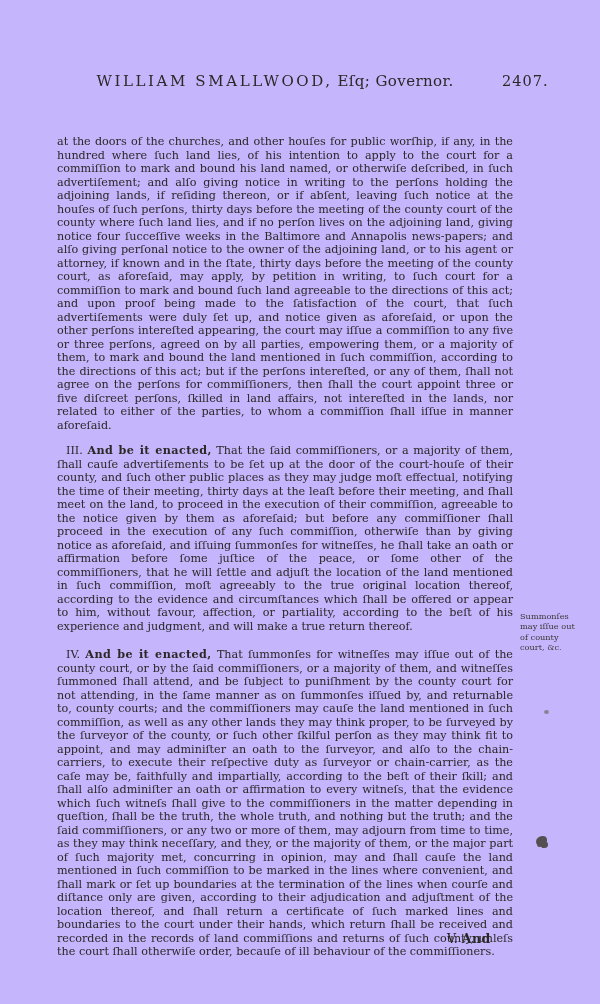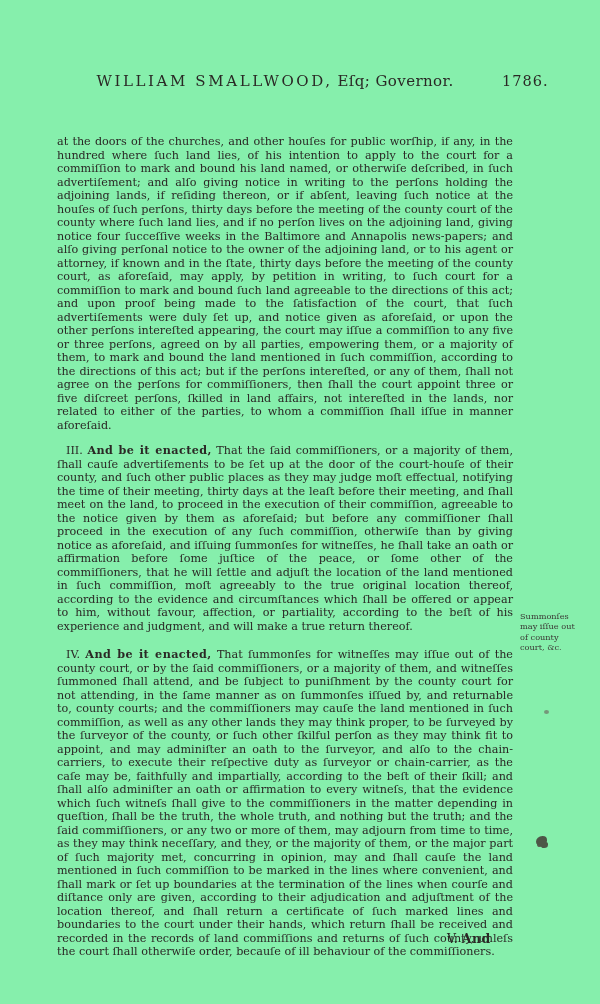--- a/index.html
+++ b/index.html
@@ -1,20 +1,20 @@
 <!DOCTYPE html>
 <html><head>
 <meta charset="utf-8">
 <style>
   * { margin:0; padding:0; box-sizing:border-box; }
   html, body { background:#fdfdfb; }
   .page {
     position:relative;
     width:600px; height:1004px;
-    background:#86efac;
+    background:#c4b5fd;
     overflow:hidden;
     font-family:"DejaVu Serif", serif;
     color:#2a2825;
   }
   .header-title {
     position:absolute; top:72px; left:70px; width:410px;
     text-align:center; font-size:15px; white-space:nowrap;
   }
   .header-title .gov-name { letter-spacing:2.6px; }
   .header-title .gov-suffix { letter-spacing:0.4px; }
@@ -62,21 +62,21 @@
     opacity:0.88;
   }
 </style>
 </head>
 <body>
 
 <div class="page">
 
   <div class="header-title"><span class="gov-name">WILLIAM SMALLWOOD,</span> <span class="gov-suffix">Eſq; Governor.</span></div>
 
-  <div class="header-year">1786.</div>
+  <div class="header-year">2407.</div>
 
 
   <p class="p-block p1">at the doors of the churches, and other houſes for public worſhip, if any, in the hundred where ſuch land lies, of his intention to apply to the court for a commiſſion to mark and bound his land named, or otherwiſe deſcribed, in ſuch advertiſement; and alſo giving notice in writing to the perſons holding the adjoining lands, if reſiding thereon, or if abſent, leaving ſuch notice at the houſes of ſuch perſons, thirty days before the meeting of the county court of the county where ſuch land lies, and if no perſon lives on the adjoining land, giving notice four ſucceſſive weeks in the Baltimore and Annapolis news-papers; and alſo giving perſonal notice to the owner of the adjoining land, or to his agent or attorney, if known and in the ſtate, thirty days before the meeting of the county court, as aforeſaid, may apply, by petition in writing, to ſuch court for a commiſſion to mark and bound ſuch land agreeable to the directions of this act; and upon proof being made to the ſatisfaction of the court, that ſuch advertiſements were duly ſet up, and notice given as aforeſaid, or upon the other perſons intereſted appearing, the court may iſſue a commiſſion to any five or three perſons, agreed on by all parties, empowering them, or a majority of them, to mark and bound the land mentioned in ſuch commiſſion, according to the directions of this act; but if the perſons intereſted, or any of them, ſhall not agree on the perſons for commiſſioners, then ſhall the court appoint three or five diſcreet perſons, ſkilled in land affairs, not intereſted in the lands, nor related to either of the parties, to whom a commiſſion ſhall iſſue in manner aforeſaid.</p>
 
   <p class="p-block p3"><span class="pnum">III.</span> <span class="enacting">And be it enacted,</span> <span>That the ſaid commiſſioners, or a majority of them, ſhall cauſe advertiſements to be ſet up at the door of the court-houſe of their county, and ſuch other public places as they may judge moſt effectual, notifying the time of their meeting, thirty days at the leaſt before their meeting, and ſhall meet on the land, to proceed in the execution of their commiſſion, agreeable to the notice given by them as aforeſaid; but before any commiſſioner ſhall proceed in the execution of any ſuch commiſſion, otherwiſe than by giving notice as aforeſaid, and iſſuing ſummonſes for witneſſes, he ſhall take an oath or affirmation before ſome juſtice of the peace, or ſome other of the commiſſioners, that he will ſettle and adjuſt the location of the land mentioned in ſuch commiſſion, moſt agreeably to the true original location thereof, according to the evidence and circumſtances which ſhall be offered or appear to him, without favour, affection, or partiality, according to the beſt of his experience and judgment, and will make a true return thereof.</span></p>
 
 
   <p class="p-block p4"><span class="pnum">IV.</span> <span class="enacting">And be it enacted,</span> <span>That ſummonſes for witneſſes may iſſue out of the county court, or by the ſaid commiſſioners, or a majority of them, and witneſſes ſummoned ſhall attend, and be ſubject to puniſhment by the county court for not attending, in the ſame manner as on ſummonſes iſſued by, and returnable to, county courts; and the commiſſioners may cauſe the land mentioned in ſuch commiſſion, as well as any other lands they may think proper, to be ſurveyed by the ſurveyor of the county, or ſuch other ſkilful perſon as they may think fit to appoint, and may adminiſter an oath to the ſurveyor, and alſo to the chain-carriers, to execute their reſpective duty as ſurveyor or chain-carrier, as the caſe may be, faithfully and impartially, according to the beſt of their ſkill; and ſhall alſo adminiſter an oath or affirmation to every witneſs, that the evidence which ſuch witneſs ſhall give to the commiſſioners in the matter depending in queſtion, ſhall be the truth, the whole truth, and nothing but the truth; and the ſaid commiſſioners, or any two or more of them, may adjourn from time to time, as they may think neceſſary, and they, or the majority of them, or the major part of ſuch majority met, concurring in opinion, may and ſhall cauſe the land mentioned in ſuch commiſſion to be marked in the lines where convenient, and ſhall mark or ſet up boundaries at the termination of the lines when courſe and diſtance only are given, according to their adjudication and adjuſtment of the location thereof, and ſhall return a certificate of ſuch marked lines and boundaries to the court under their hands, which return ſhall be received and recorded in the records of land commiſſions and returns of ſuch county, unleſs the court ſhall otherwiſe order, becauſe of ill behaviour of the commiſſioners.</span></p>
 
   <div class="margin-note note4">Summonſes

